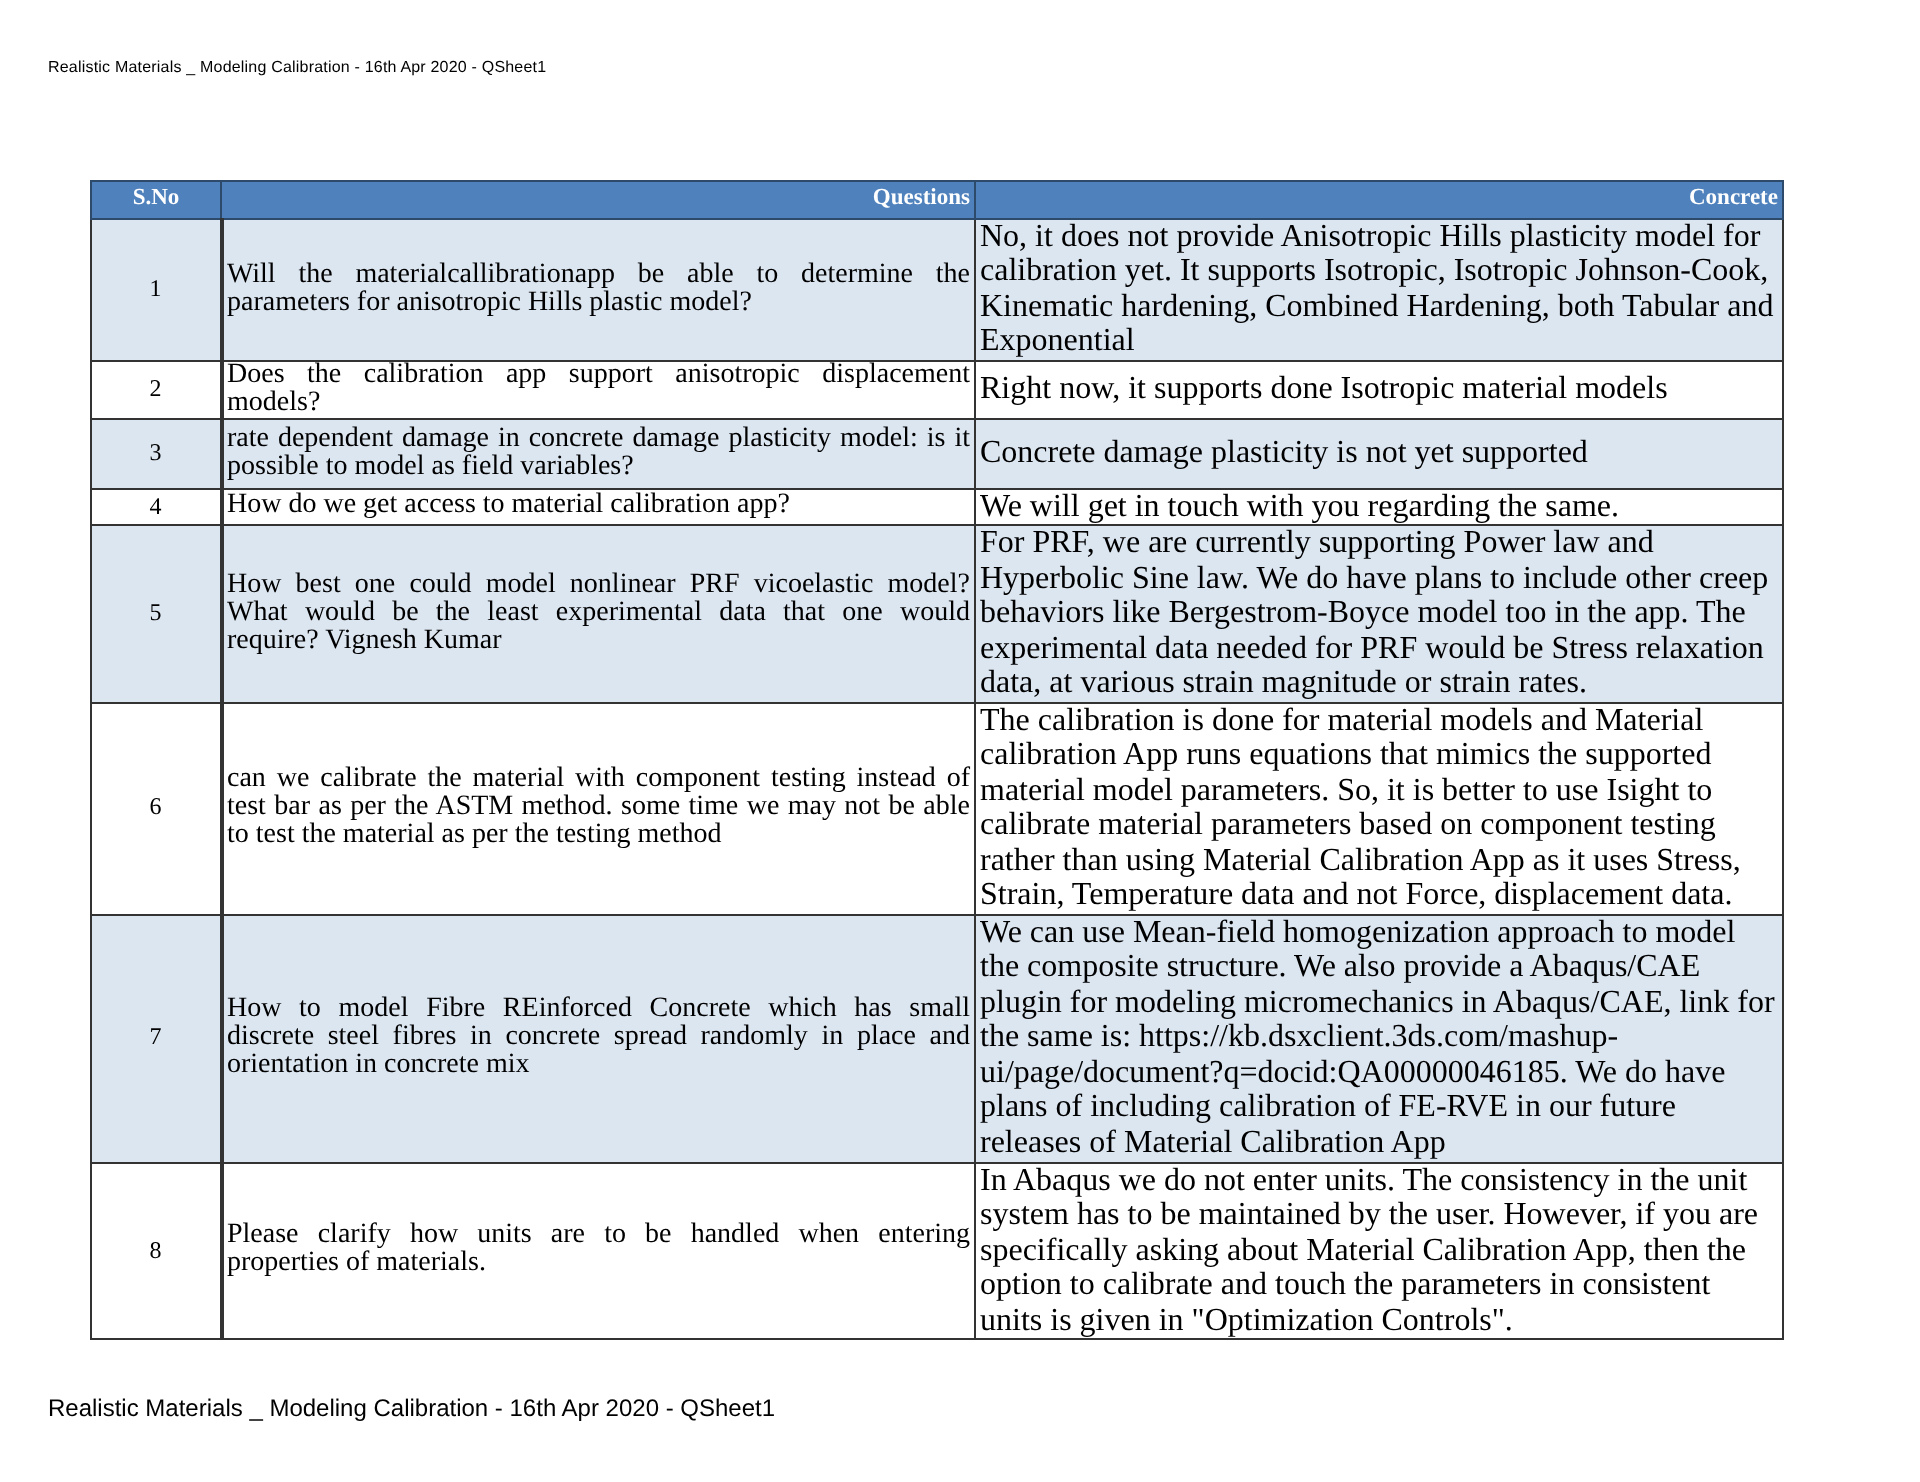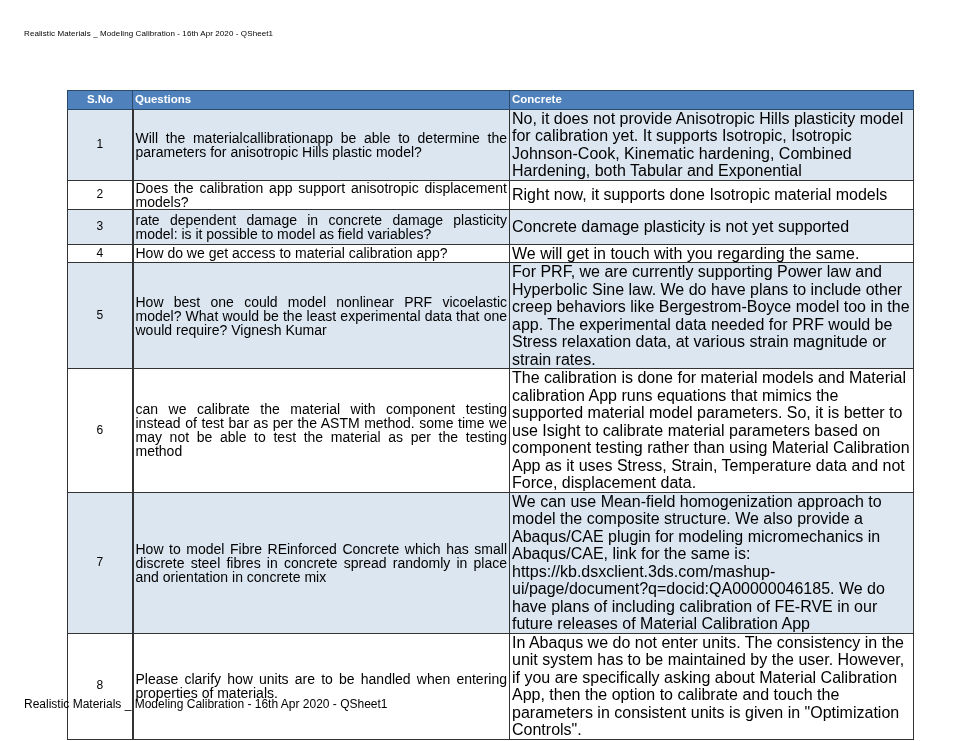--- a/index.html
+++ b/index.html
@@ -1,25 +1,25 @@
 <!DOCTYPE html>
 <html><head>
 <meta charset="utf-8">
 <style>
   html, body { margin: 0; padding: 0; background: #ffffff; }
   body { width: 960px; height: 741px; position: relative; overflow: hidden;
          font-family: "Liberation Sans", "DejaVu Sans", sans-serif; color: #000; }
   .header-title { position: absolute; left: 24px; top: 29px; font-size: 8px; letter-spacing: 0.1px; }
   .footer-title { position: absolute; left: 24px; top: 697px; font-size: 12px; }
-  table.qa { position: absolute; left: 67px; top: 90px; width: 846px; border-collapse: collapse;
-             table-layout: fixed; font-size: 11px; line-height: 17.5px; }
+  table.qa { position: absolute; left: 45px; top: 90px; width: 846px; border-collapse: collapse;
+             table-layout: fixed; font-size: 11px; line-height: 17.5px; font-family: Liberation Serif, serif; }
   table.qa col.c1 { width: 65px; }
   table.qa col.c2 { width: 377px; }
   table.qa col.c3 { width: 404px; }
-  table.qa th { background: #4f81bd; color: #fff; text-align: left; font-weight: bold; font-size: 11.5px;
+  table.qa th { background: #4f81bd; color: #fff; text-align: right; font-weight: bold; font-size: 11.5px;
                 padding: 0 2px; height: 17px; border: 1px solid #2e4a6b; }
   table.qa th.sno { text-align: center; }
   table.qa td { border: 1px solid #333; vertical-align: middle; padding: 0 2px; }
   table.qa td.sno { text-align: center; font-size: 12px; }
   table.qa td.q { font-size: 14px; line-height: 14px; text-align: justify; margin-top: 18px; }
   table.qa td.r { font-size: 16px; line-height: 17.5px; }
   table.qa td:nth-child(2) { border-left: 2px solid #333; }
   tr.shade td { background: #dce6f1; }
   tr.plain td { background: #ffffff; }
 </style>

